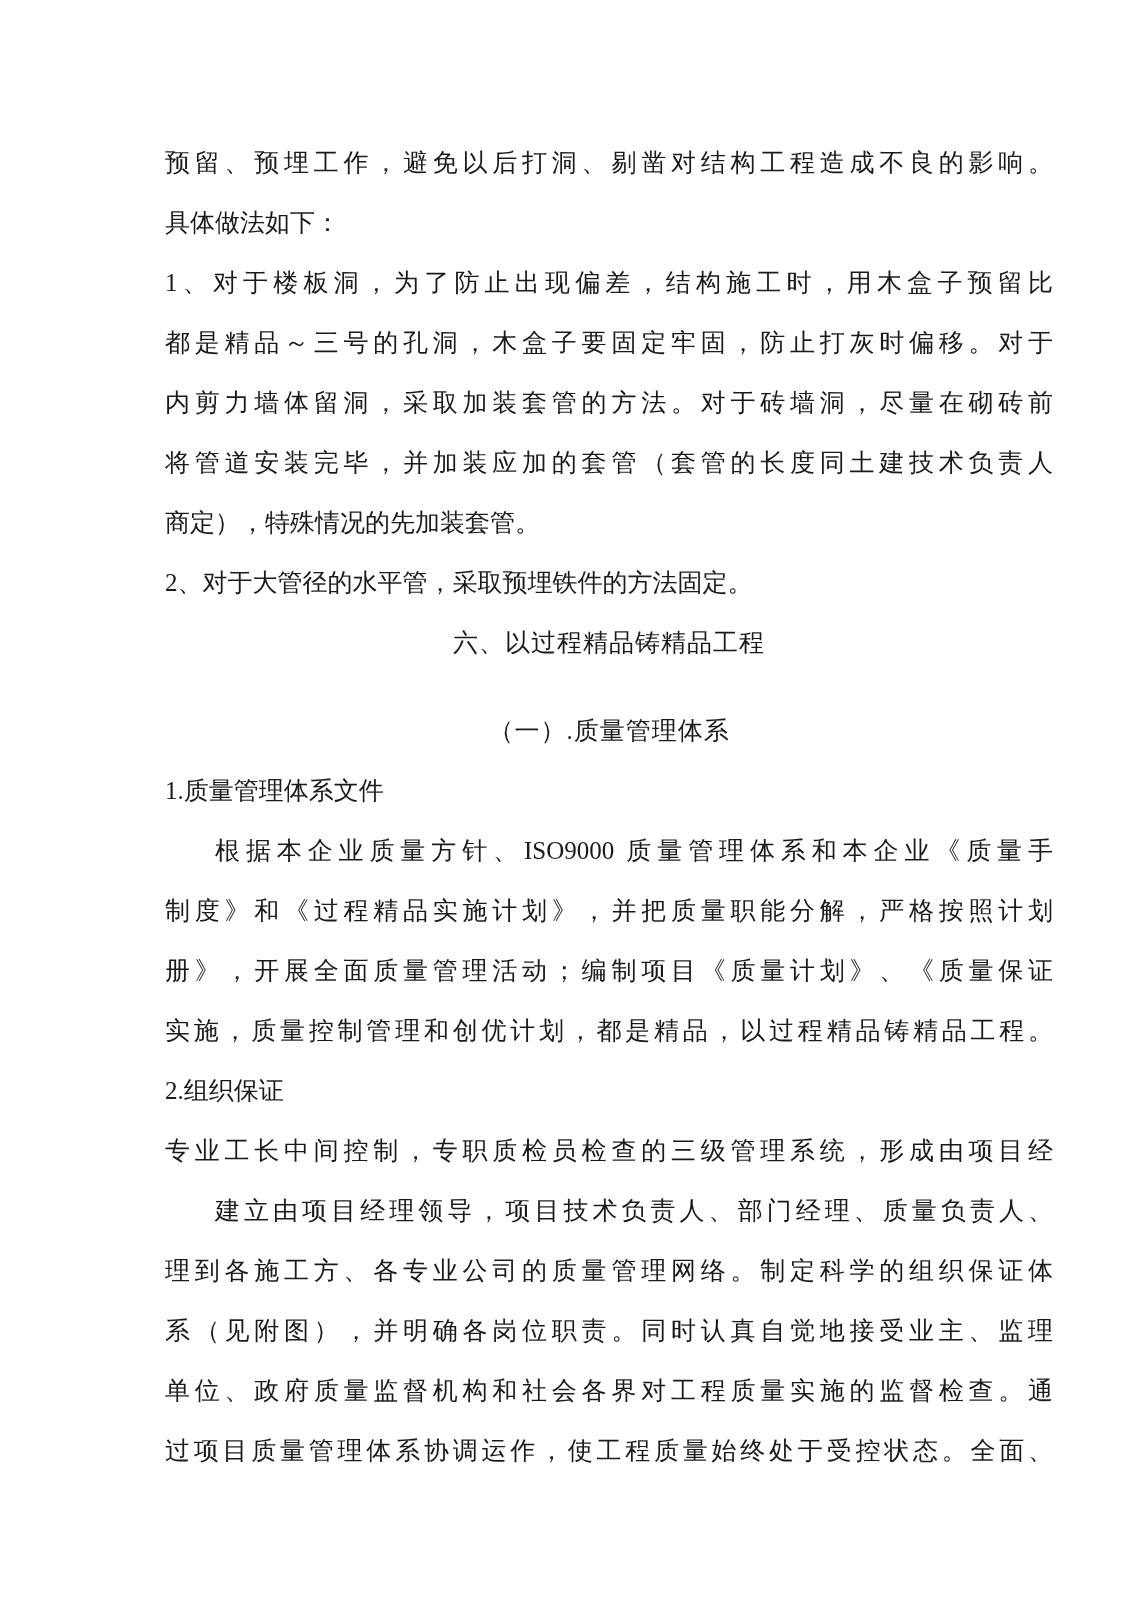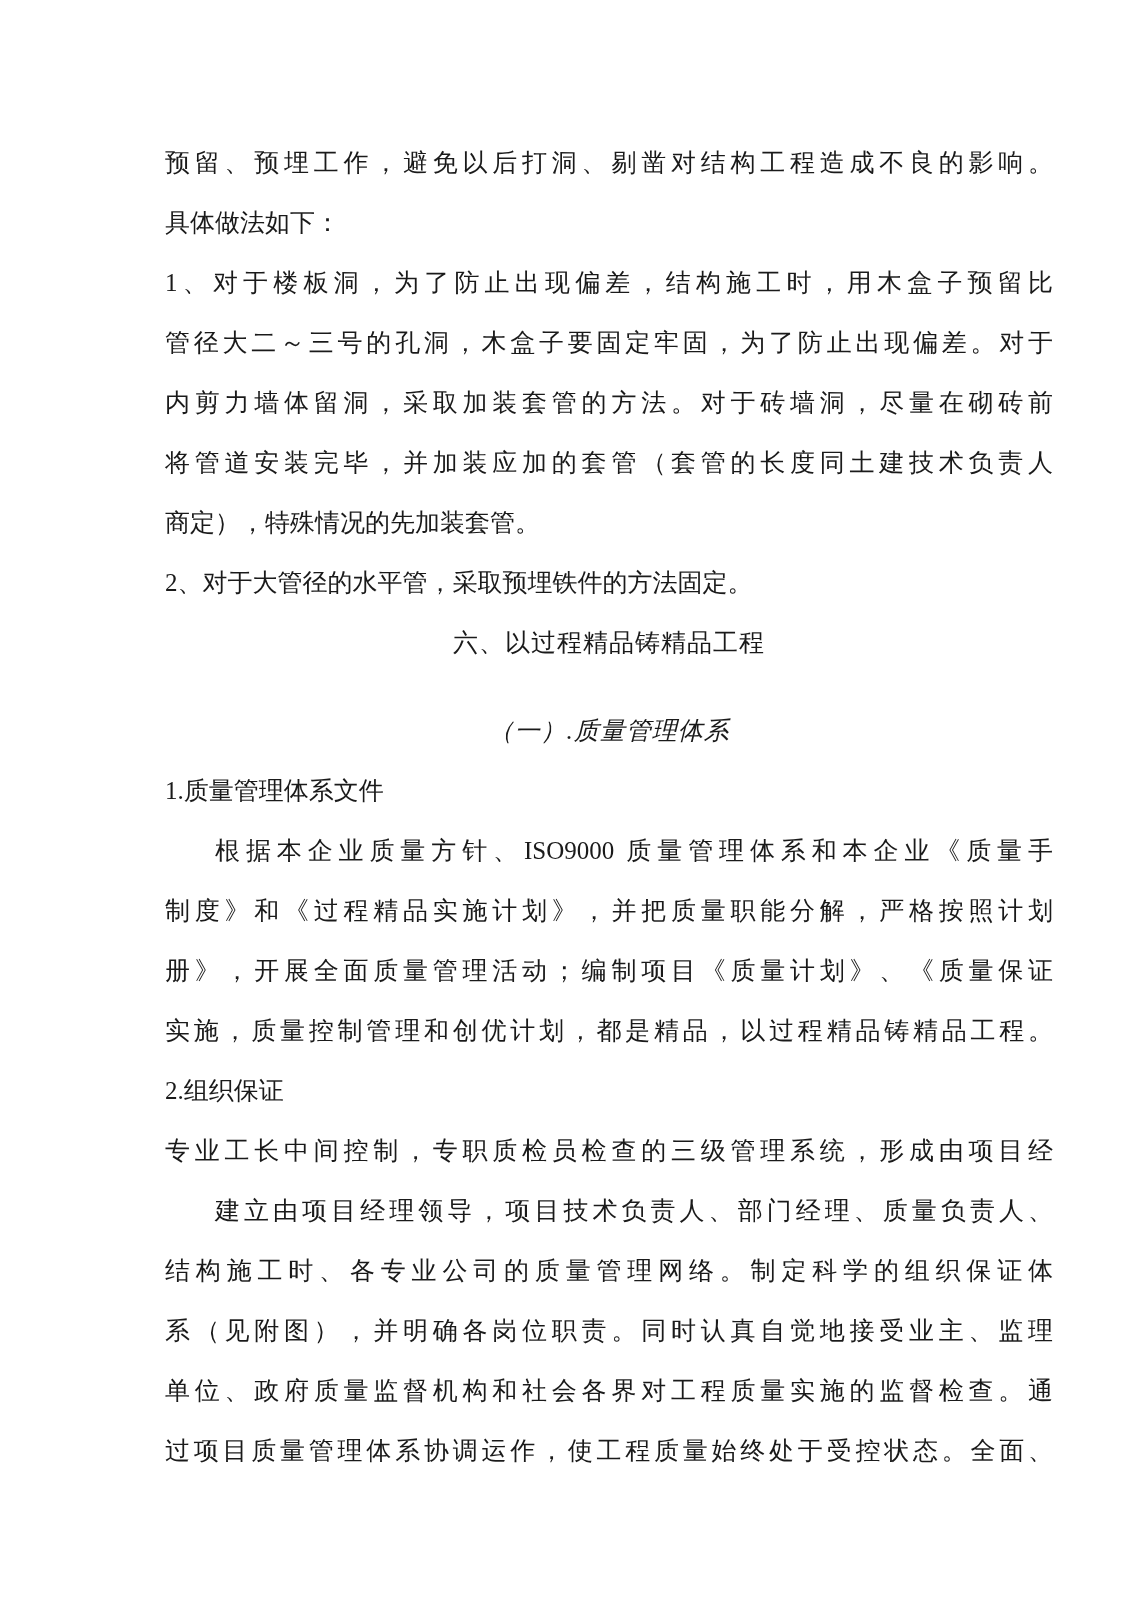--- a/index.html
+++ b/index.html
@@ -37,45 +37,44 @@
   }
   .line.left {
     text-align: right;
     text-align-last: left;
   }
   .line.indent {
     text-indent: 2em;
   }
   .line.space-before {
     margin-top: 28px;
-    font-style: italic;
   }
   .line.heading {
     letter-spacing: 1px;
   }
 </style>
 </head>
 <body>
 
 <div class="page">
     <div class="line justify">预留、预埋工作，避免以后打洞、剔凿对结构工程造成不良的影响。</div>
     <div class="line left">具体做法如下：</div>
     <div class="line justify">1、对于楼板洞，为了防止出现偏差，结构施工时，用木盒子预留比</div>
-    <div class="line justify">管径大二～三号的孔洞，木盒子要固定牢固，为了防止出现偏差。对于</div>
+    <div class="line justify">都是精品～三号的孔洞，木盒子要固定牢固，防止打灰时偏移。对于</div>
     <div class="line justify">内剪力墙体留洞，采取加装套管的方法。对于砖墙洞，尽量在砌砖前</div>
     <div class="line justify">将管道安装完毕，并加装应加的套管（套管的长度同土建技术负责人</div>
     <div class="line left">商定），特殊情况的先加装套管。</div>
     <div class="line left">2、对于大管径的水平管，采取预埋铁件的方法固定。</div>
     <div class="line center heading">六、以过程精品铸精品工程</div>
     <div class="line center space-before heading">（一）.质量管理体系</div>
     <div class="line left">1.质量管理体系文件</div>
     <div class="line justify indent">根据本企业质量方针、ISO9000 质量管理体系和本企业《质量手</div>
     <div class="line justify">制度》和《过程精品实施计划》，并把质量职能分解，严格按照计划</div>
     <div class="line justify">册》，开展全面质量管理活动；编制项目《质量计划》、《质量保证</div>
     <div class="line justify">实施，质量控制管理和创优计划，都是精品，以过程精品铸精品工程。</div>
     <div class="line left">2.组织保证</div>
     <div class="line justify">专业工长中间控制，专职质检员检查的三级管理系统，形成由项目经</div>
     <div class="line justify indent">建立由项目经理领导，项目技术负责人、部门经理、质量负责人、</div>
-    <div class="line justify">结构施工时、各专业公司的质量管理网络。制定科学的组织保证体</div>
+    <div class="line justify">理到各施工方、各专业公司的质量管理网络。制定科学的组织保证体</div>
     <div class="line justify">系（见附图），并明确各岗位职责。同时认真自觉地接受业主、监理</div>
     <div class="line justify">单位、政府质量监督机构和社会各界对工程质量实施的监督检查。通</div>
     <div class="line justify">过项目质量管理体系协调运作，使工程质量始终处于受控状态。全面、</div>
   </div>
 
 </body></html>

